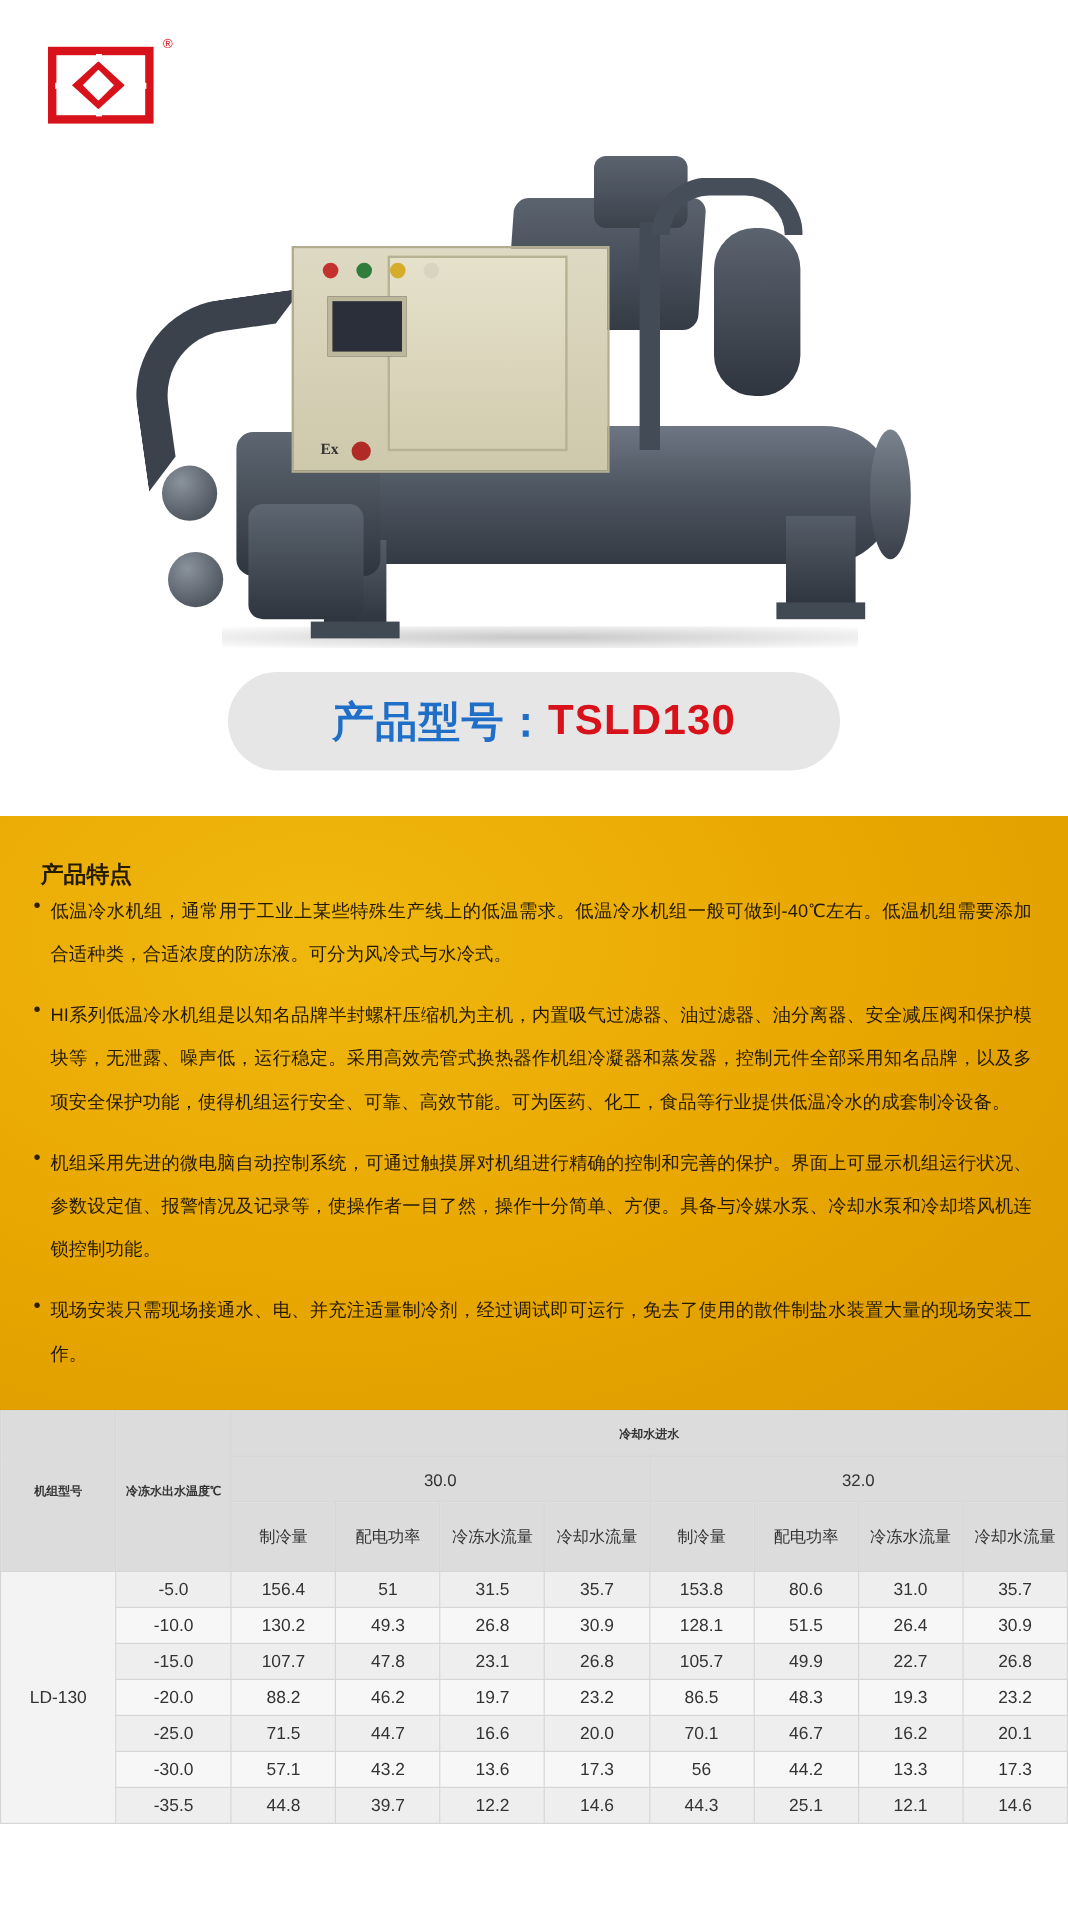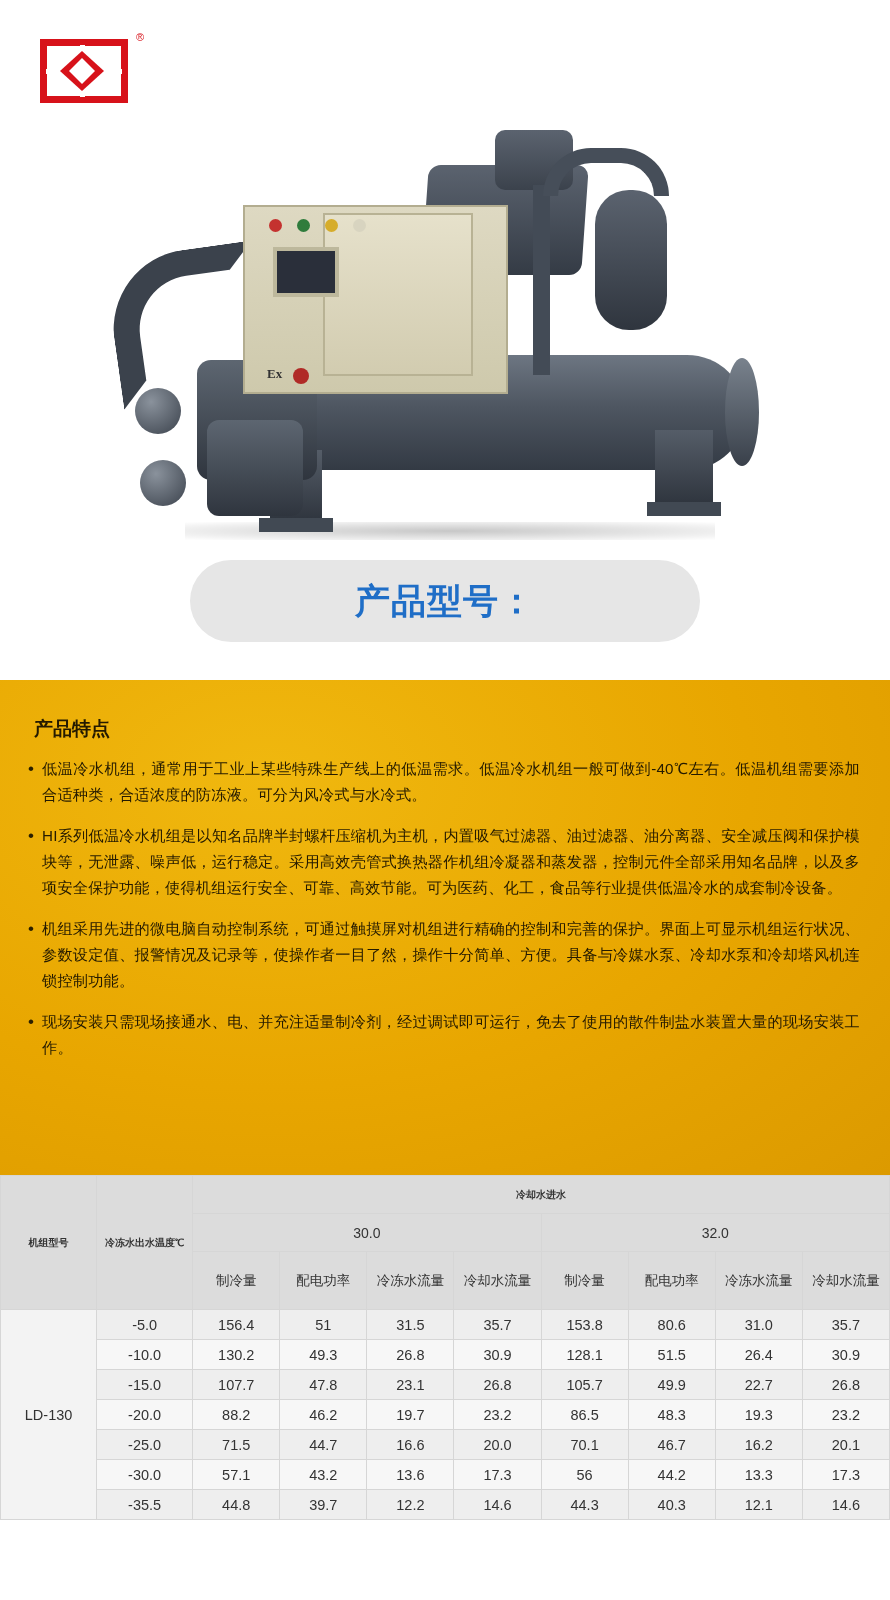--- a/index.html
+++ b/index.html
@@ -286,38 +286,37 @@
     width: 890px;
     height: 495px;
     background: radial-gradient(ellipse at 30% 20%, #f0b80f 0%, #e8a600 55%, #dc9a00 100%);
     padding: 36px 30px 0 28px;
     color: #3a2a00;
   }
   .features h2 {
     font-size: 19px;
     font-weight: bold;
     color: #241a00;
-    margin-bottom: 14px;
     padding-left: 6px;
   }
   .feat-item {
     display: flex;
     margin-bottom: 15px;
   }
   .feat-dot {
     flex: none;
     width: 14px;
     font-size: 17px;
     line-height: 26px;
     color: #2b2000;
     text-align: left;
   }
   .feat-text {
     font-size: 15.2px;
-    line-height: 26px;
+    line-height: 36px;
     color: #241a00;
     letter-spacing: 0.2px;
     text-align: justify;
   }
 
   
   .table-wrap {
     position: relative;
     width: 890px;
     background: #ffffff;
@@ -413,20 +412,21 @@
         <div class="led w"></div>
         <div class="ex">Ex</div>
         <div class="knob"></div>
       </div>
     </div>
   </div>
 
   <div class="model-bar-wrap">
     <div class="model-bar">
       <span class="model-label">产品型号：</span>
+      <span class="model-value">TSLD130</span>
     </div>
   </div>
 
   <div class="features">
     <h2>产品特点</h2>
 
     <div class="feat-item">
       <div class="feat-dot">•</div>
       <div class="feat-text">低温冷水机组，通常用于工业上某些特殊生产线上的低温需求。低温冷水机组一般可做到-40℃左右。低温机组需要添加合适种类，合适浓度的防冻液。可分为风冷式与水冷式。</div>
     </div>
@@ -547,21 +547,21 @@
           <td>13.3</td>
           <td>17.3</td>
         </tr>
         <tr>
           <td>-35.5</td>
           <td>44.8</td>
           <td>39.7</td>
           <td>12.2</td>
           <td>14.6</td>
           <td>44.3</td>
-          <td>40.3</td>
+          <td>25.1</td>
           <td>12.1</td>
           <td>14.6</td>
         </tr>
       </tbody>
     </table>
   </div>
 
 </div>
 
 </body></html>

